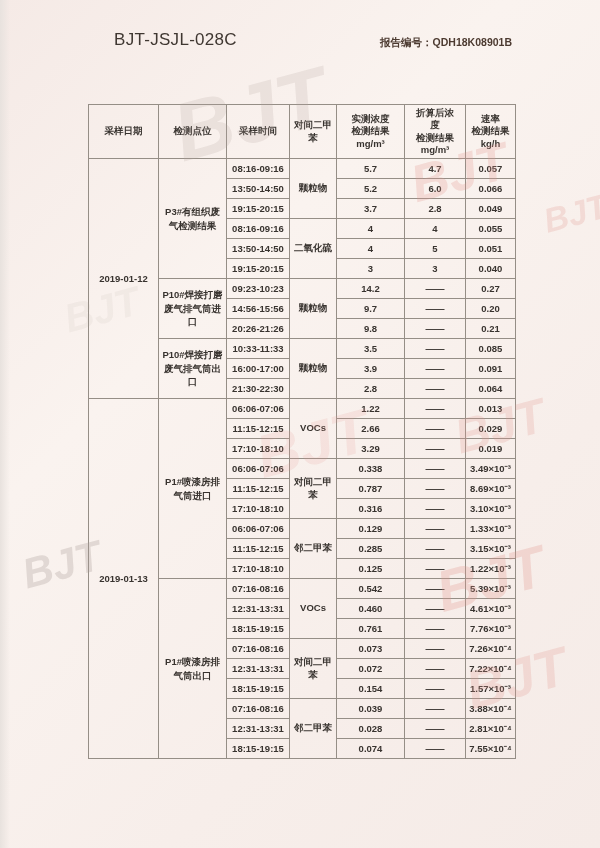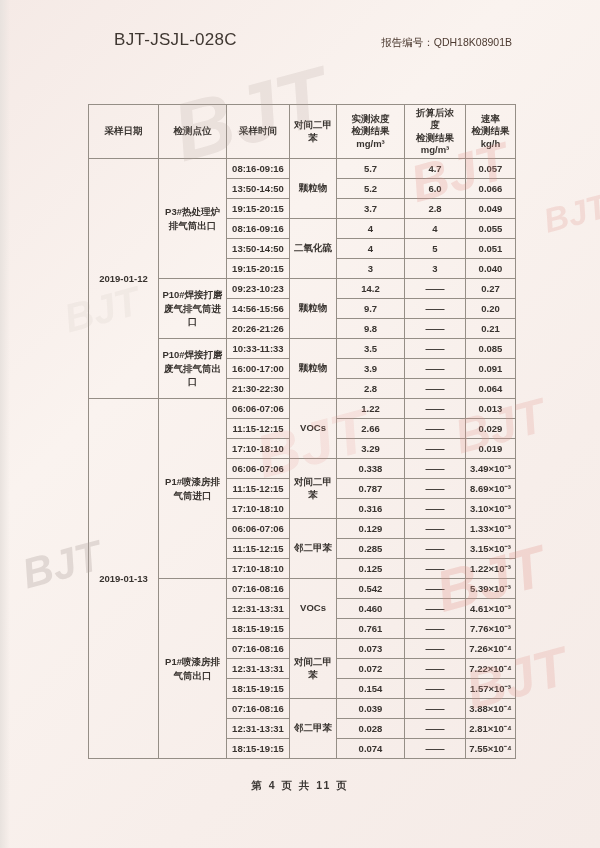--- a/index.html
+++ b/index.html
@@ -14,21 +14,21 @@
   .page::before{
     content:"";position:absolute;left:0;top:0;width:10px;height:100%;
     background:linear-gradient(90deg,#e8e2de,rgba(232,226,222,0));
   }
   .doc-code{
     position:absolute;left:114px;top:30px;
     font-size:17px;font-weight:normal;letter-spacing:.3px;color:#3f3731;
   }
   .report-no{
     position:absolute;right:88px;top:36px;
-    font-size:10.5px;font-weight:normal;color:#4c3a30;
+    font-size:10.5px;font-weight:bold;color:#4c3a30;
   }
   .section-title{
     position:absolute;left:96px;top:69px;
     font-size:14.5px;font-weight:bold;letter-spacing:1px;color:#3a3734;
   }
   table.results{
     position:absolute;left:88px;top:104px;width:427px;
     border-collapse:collapse;table-layout:fixed;
   }
   table.results th,table.results td{
@@ -119,21 +119,21 @@
           <th>
             <div>速率</div>
             <div>检测结果</div>
             <div>kg/h</div>
           </th>
         </tr>
       </thead>
     <tbody>
         <tr>
           <td class="cell-date" rowspan="12">2019-01-12</td>
-          <td class="cell-location" rowspan="6">P3#热处理炉排气筒出口</td>
+          <td class="cell-location" rowspan="6">P3#有组织废气检测结果</td>
           <td class="cell-time">08:16-09:16</td>
           <td class="cell-item" rowspan="3">颗粒物</td>
           <td class="cell-measured">5.7</td>
           <td class="cell-converted">4.7</td>
           <td class="cell-rate">0.057</td>
         </tr>
         <tr>
           <td class="cell-time">13:50-14:50</td>
           <td class="cell-measured">5.2</td>
           <td class="cell-converted">6.0</td>
@@ -317,15 +317,14 @@
         </tr>
         <tr>
           <td class="cell-time">18:15-19:15</td>
           <td class="cell-measured">0.074</td>
           <td class="cell-converted">——</td>
           <td class="cell-rate">7.55×10⁻⁴</td>
         </tr>
       </tbody>
   </table>
 
-  <div class="page-footer">第 4 页 共 11 页</div>
 
 </div>
 
 </body></html>

